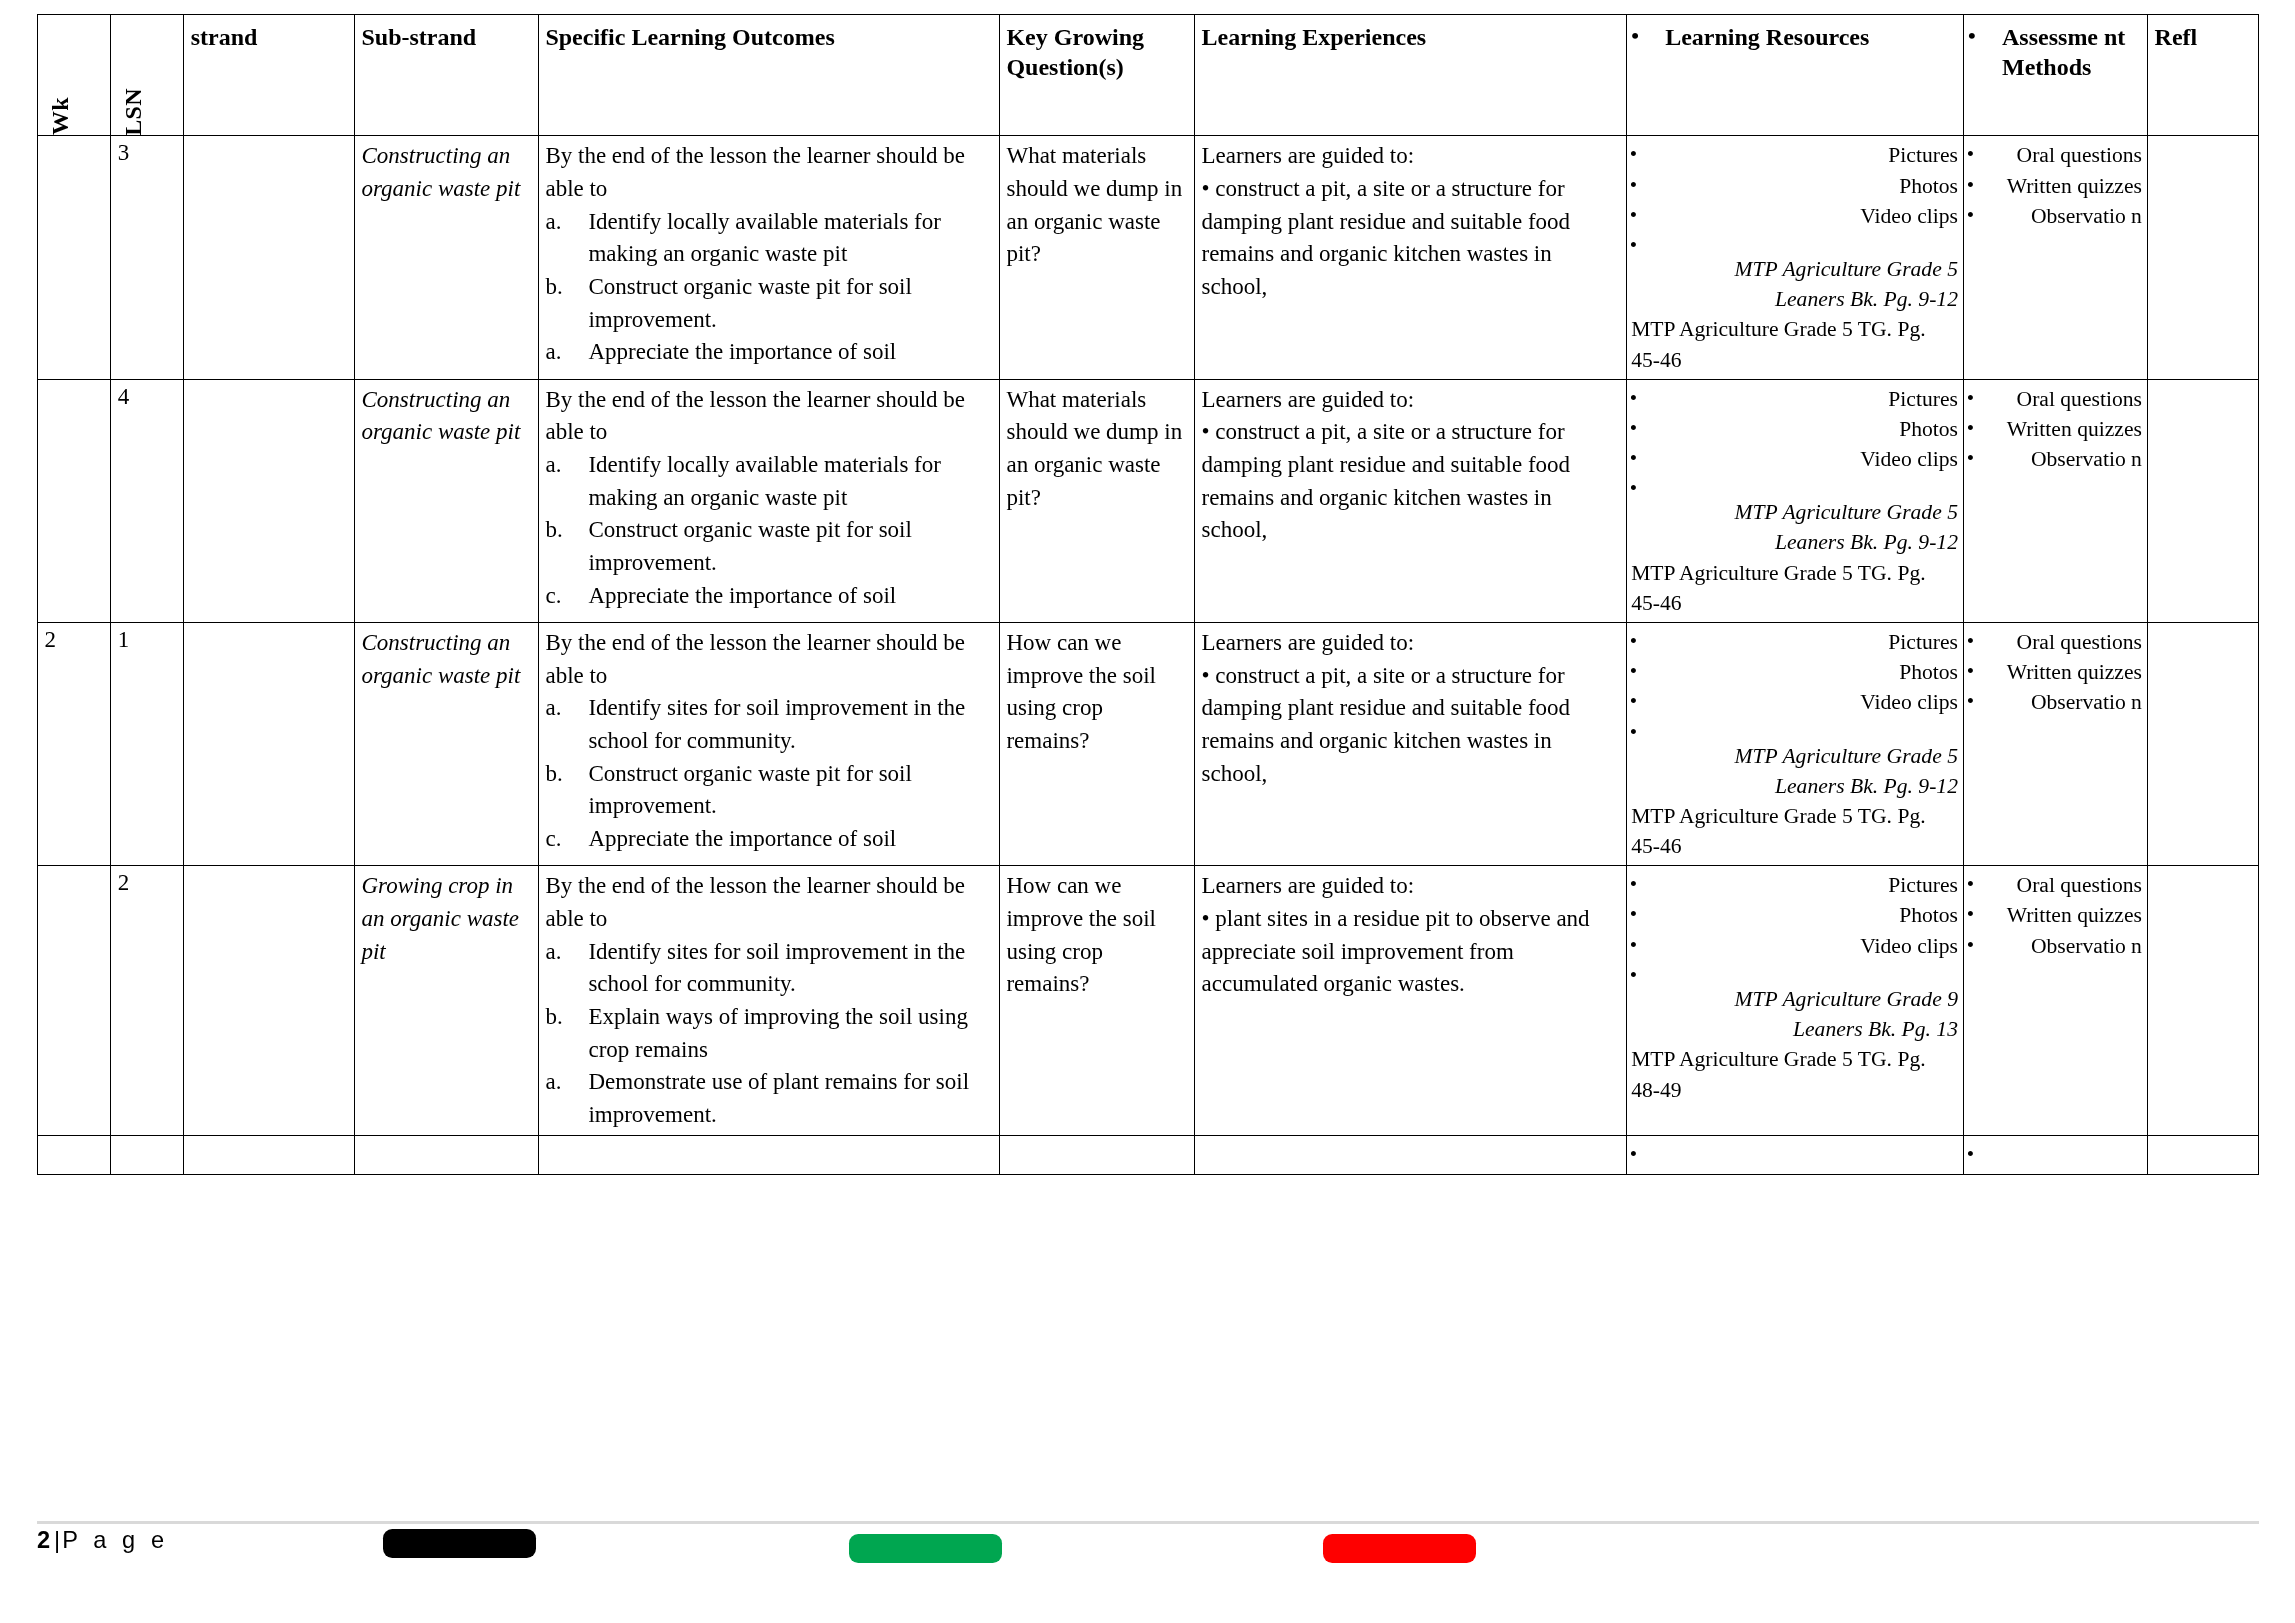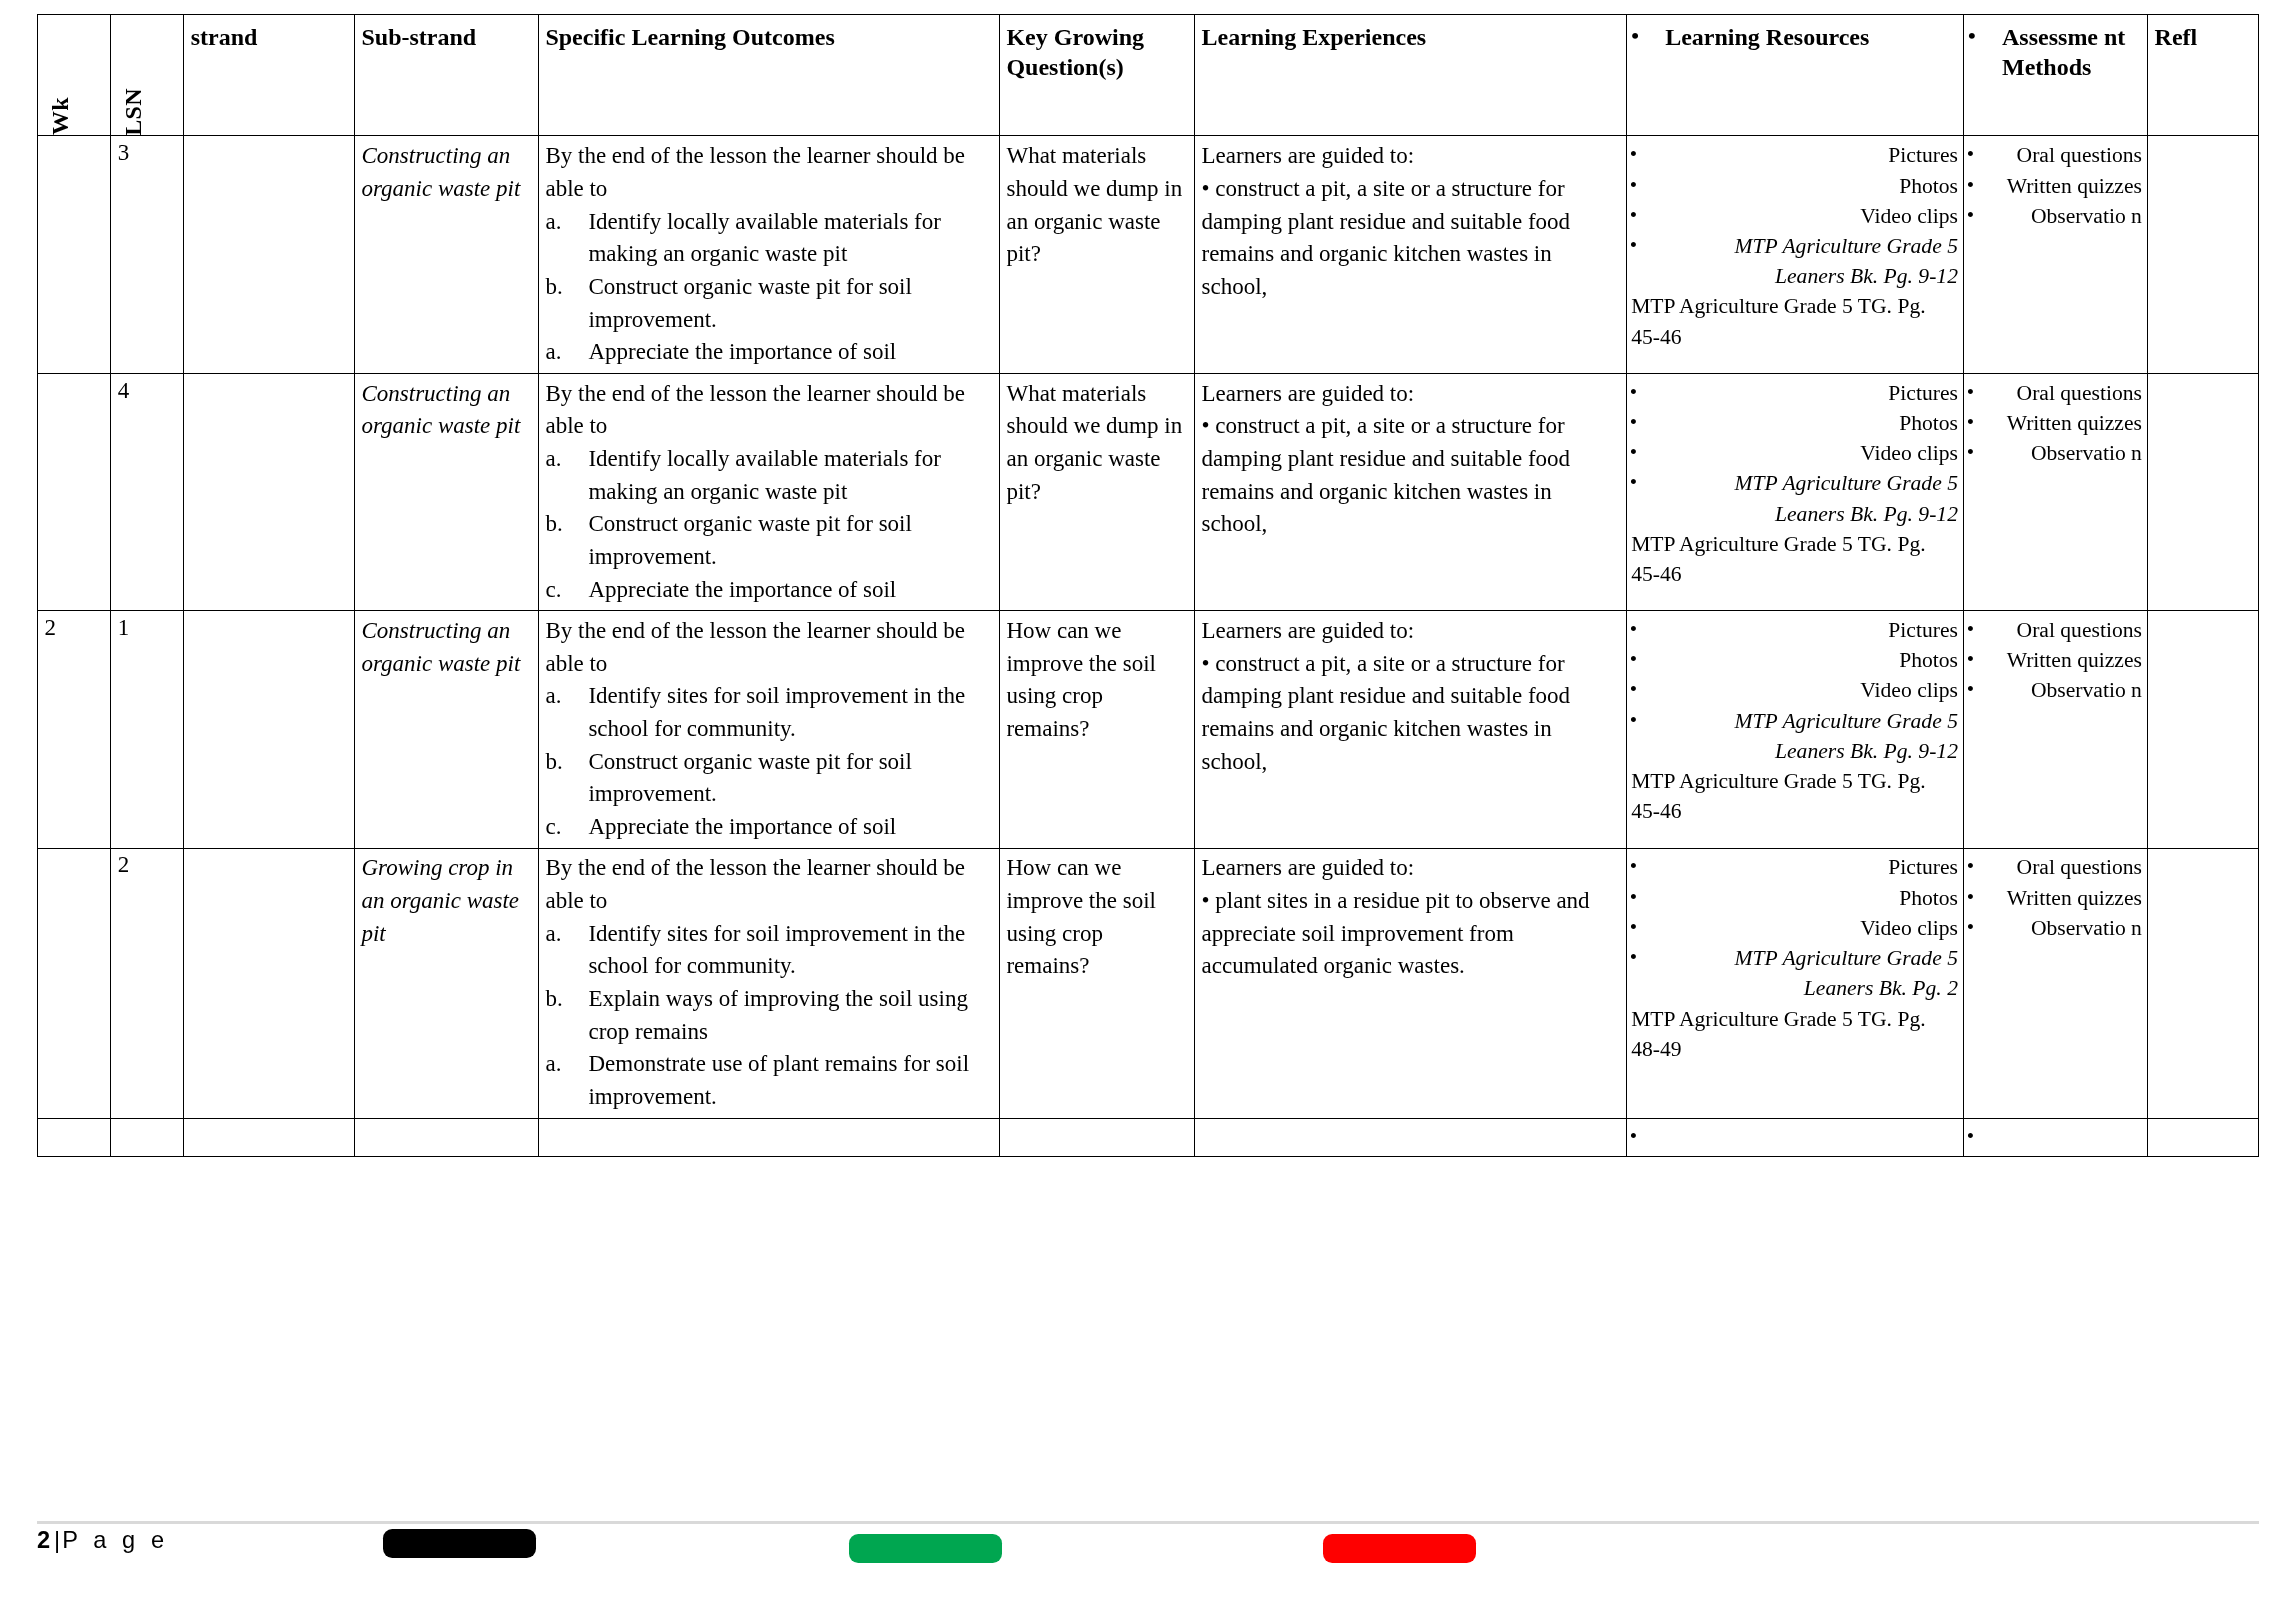--- a/index.html
+++ b/index.html
@@ -151,21 +151,21 @@
     font-size: 21.6px;
     line-height: 1.40;
   }
   ul.bul > li .bchar {
     flex: 0 0 auto;
     width: 33px;
     margin-left: -3.9px;
     font-size: 21px;
   }
   ul.bul > li .btext { flex: 1 1 auto; text-align: right; }
-  ul.bul > li.italic .btext { font-style: italic; }
+  ul.bul > li.italic .btext { font-style: italic; margin-top: 23px; }
 
   .res-plain {
     font-size: 21.6px;
     line-height: 1.40;
     display: block;
     margin-left: -2.6px;
   }
 
   .res-cell, .asm-cell { padding-left: 7.9px; padding-right: 3.9px; }
   .asm-cell ul.bul > li { font-size: 21.6px; }
@@ -521,21 +521,21 @@
             <li>
                 <span class="bchar">•</span>
                 <span class="btext">Photos</span>
               </li>
             <li>
                 <span class="bchar">•</span>
                 <span class="btext">Video clips</span>
               </li>
             <li class="italic">
                 <span class="bchar">•</span>
-                <span class="btext">MTP Agriculture Grade 5 Leaners Bk. Pg. 2</span>
+                <span class="btext">MTP Agriculture Grade 9 Leaners Bk. Pg. 13</span>
               </li>
           </ul>
           <span class="res-plain">MTP Agriculture Grade 5 TG. Pg. 48-49</span>
         </td>
         <td class="asm-cell">
           <ul class="bul">
             <li>
                 <span class="bchar">•</span>
                 <span class="btext">Oral questions</span>
               </li>

